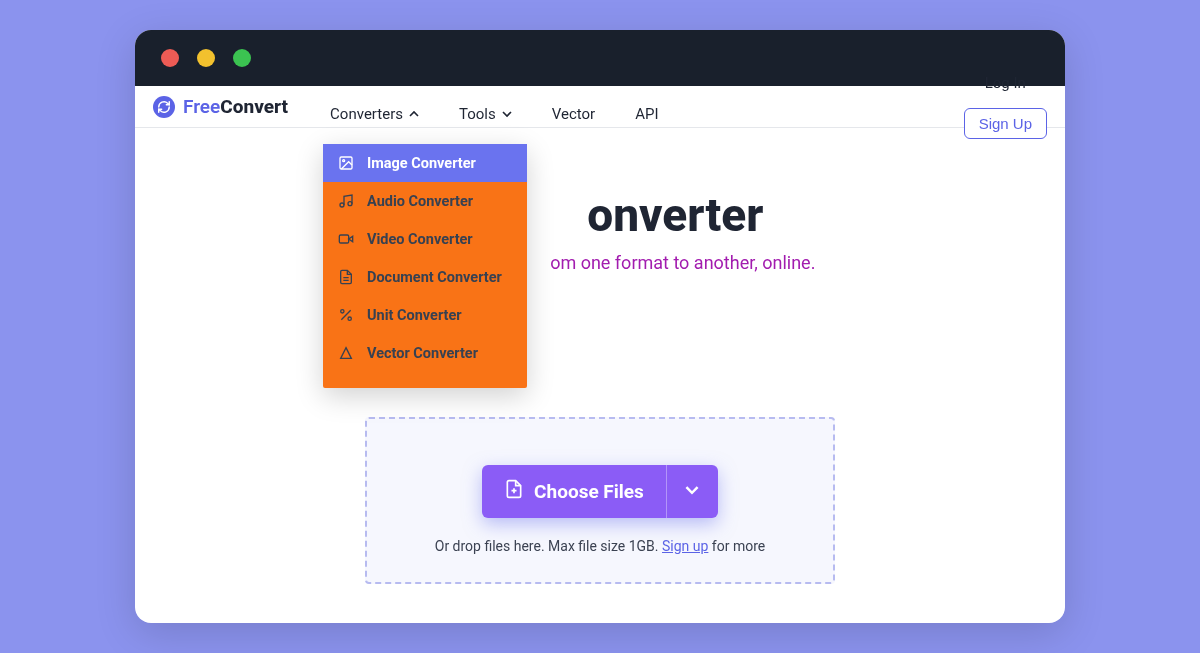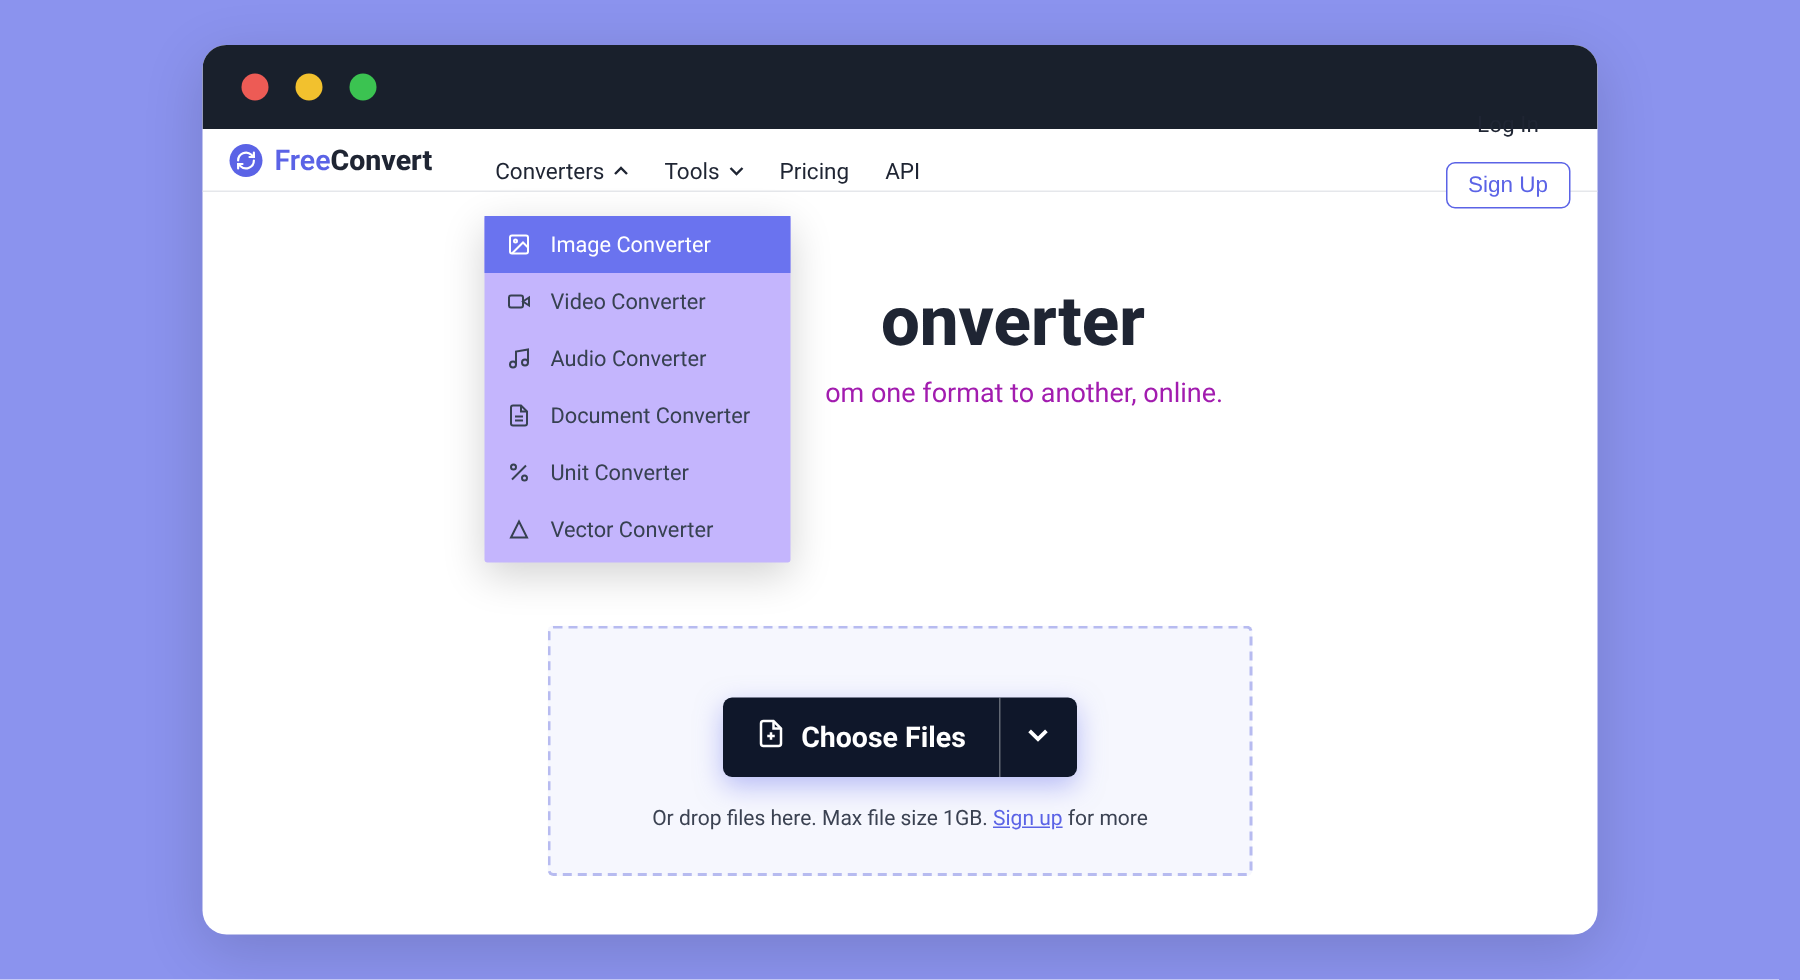--- a/index.html
+++ b/index.html
@@ -52,46 +52,47 @@
     color: #5b63e6;
   }
   .brand-icon {
     width: 22px; height: 22px; border-radius: 50%;
     background: #5b63e6;
     display: flex; align-items: center; justify-content: center;
   }
   .brand-text1 { font-weight: 600; color: #5b63e6; }
   .brand-text2 { font-weight: 800; color: #1f2533; }
 
-  .nav-links { display: flex; gap: 24px; align-items: center; margin-left: 12px; margin-top: 14px;}
+  .nav-links { display: flex; gap: 40px; align-items: center; margin-left: 12px; margin-top: 14px;}
   .nav-link {
     font-size: 15px;
     color: #1f2533;
     display: flex; align-items: center; gap: 6px;
     cursor: pointer;
   }
   .chev { width: 10px; height: 10px; display: inline-flex; }
 
   .nav-right { margin-left: auto; display: flex; align-items: center; gap: 16px; flex-direction: column;}
   .login { font-size: 15px; color: #1f2533; cursor: pointer;}
   .signup-btn {
     font-size: 15px; color: #5b63e6; border: 1.5px solid #5b63e6;
     border-radius: 6px; padding: 6px 14px; cursor: pointer; background:#fff;
   }
 
   .dropdown {
     position: absolute;
     top: 58px;
     left: 188px;
     width: 204px;
-    background: #c4b5fd;
+    background: #f97316;
     box-shadow: 0 8px 28px rgba(0,0,0,0.18);
     border-radius: 2px;
     z-index: 20;
-    padding-bottom: 3px;
+    padding-bottom: 16px;
+    font-weight: bold;
   }
   .dropdown-item {
     display: flex; align-items: center; gap: 12px;
     padding: 10px 14px;
     font-size: 14.5px;
     color: #374151;
     cursor: pointer;
   }
   .dropdown-item.active {
     background: #6a73ef;
@@ -124,21 +125,21 @@
     width: 470px;
     margin: 0 auto;
     border: 2px dashed #b7bbf0;
     border-radius: 4px;
     background: #f6f7fe;
     padding: 46px 20px 28px;
     text-align: center;
   }
   .choose-btn {
     display: inline-flex;
-    background: #0f172a;
+    background: #8b5cf6;
     border-radius: 6px;
     overflow: hidden;
     box-shadow: 0 6px 18px rgba(122,130,240,0.5);
     cursor: pointer;
   }
   .choose-main {
     display: flex; align-items: center; gap: 10px;
     padding: 14px 22px;
     color: #fff; font-size: 19px; font-weight: 700;
   }
@@ -189,21 +190,21 @@
       </div>
       <div class="nav-link">
         <span>Tools</span>
         <span class="chev">
           <svg viewBox="0 0 10 10" width="10" height="10">
               <path d="M1 3 L5 7 L9 3" fill="none" stroke="#1f2533" stroke-width="1.6"></path>
             </svg>
         </span>
       </div>
       <div class="nav-link">
-        <span>Pricing</span>
+        <span>Vector</span>
       </div>
       <div class="nav-link">
         <span>API</span>
       </div>
     </div>
 
     <div class="nav-right">
       <div class="login">Log In</div>
       <button class="signup-btn">Sign Up</button>
     </div>
@@ -215,35 +216,35 @@
               <rect x="3" y="3" width="18" height="18" rx="2"></rect>
               <circle cx="8.5" cy="8.5" r="1.5"></circle>
               <path d="M21 15l-5-5L5 21"></path>
             </svg>
         </span>
         <span>Image Converter</span>
       </div>
       <div class="dropdown-item">
         <span class="dd-icon">
           <svg width="16" height="16" viewBox="0 0 24 24" fill="none" stroke="currentColor" stroke-width="2">
-              <rect x="2" y="6" width="14" height="12" rx="2"></rect>
-              <path d="M22 8l-6 4 6 4V8z"></path>
-            </svg>
-        </span>
-        <span>Video Converter</span>
-      </div>
-      <div class="dropdown-item">
-        <span class="dd-icon">
-          <svg width="16" height="16" viewBox="0 0 24 24" fill="none" stroke="currentColor" stroke-width="2">
               <circle cx="6" cy="18" r="3"></circle>
               <circle cx="18" cy="16" r="3"></circle>
               <path d="M9 18V5l12-2v13"></path>
             </svg>
         </span>
         <span>Audio Converter</span>
+      </div>
+      <div class="dropdown-item">
+        <span class="dd-icon">
+          <svg width="16" height="16" viewBox="0 0 24 24" fill="none" stroke="currentColor" stroke-width="2">
+              <rect x="2" y="6" width="14" height="12" rx="2"></rect>
+              <path d="M22 8l-6 4 6 4V8z"></path>
+            </svg>
+        </span>
+        <span>Video Converter</span>
       </div>
       <div class="dropdown-item">
         <span class="dd-icon">
           <svg width="16" height="16" viewBox="0 0 24 24" fill="none" stroke="currentColor" stroke-width="2">
               <path d="M14 2H6a2 2 0 0 0-2 2v16a2 2 0 0 0 2 2h12a2 2 0 0 0 2-2V8z"></path>
               <path d="M14 2v6h6M8 13h8M8 17h8"></path>
             </svg>
         </span>
         <span>Document Converter</span>
       </div>

